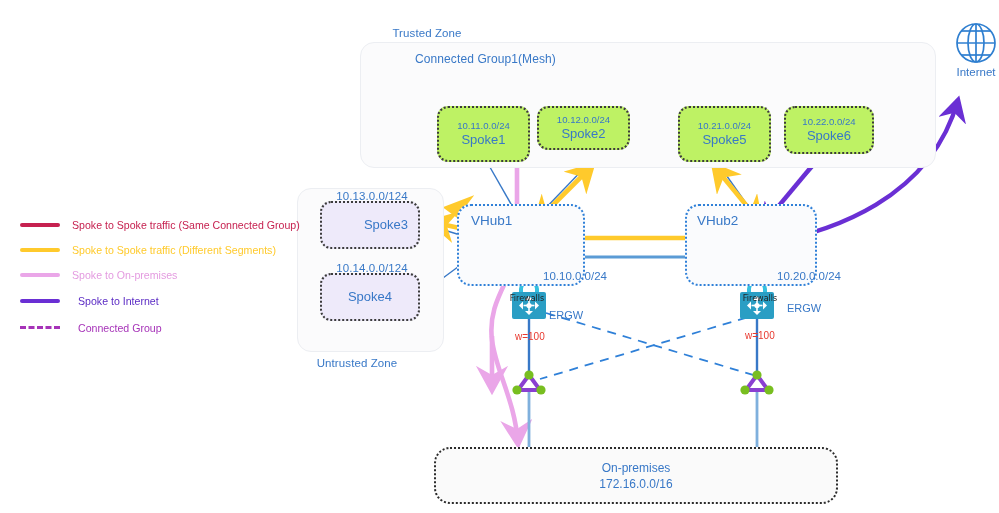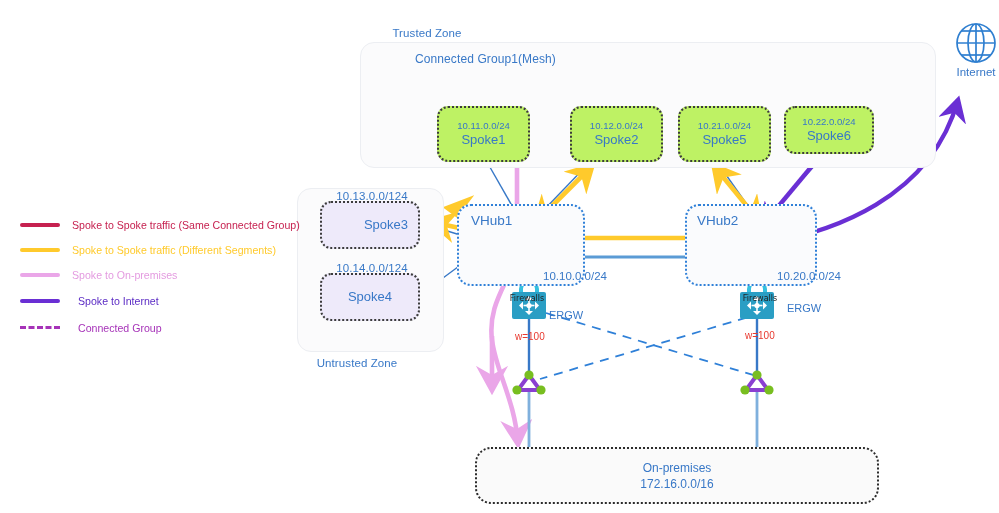--- a/index.html
+++ b/index.html
@@ -203,21 +203,21 @@
 
 <div class="zone" style="left:297px;top:188px;width:145px;height:162px;"></div>
 <div class="lbl c" style="left:357px;top:357px;">Untrusted Zone</div>
 
 <div class="lbl" style="left:415px;top:52px;font-size:12px;">Connected Group1(Mesh)</div>
 
 <div class="spoke blue" style="left:437px;top:106px;width:93px;height:56px;">
   <div class="cidr">10.11.0.0/24</div>
   <div class="nm">Spoke1</div>
 </div>
-<div class="spoke blue" style="left:570px;top:106px;width:93px;height:56px;">
+<div class="spoke blue" style="left:537px;top:106px;width:93px;height:44px;">
   <div class="cidr">10.12.0.0/24</div>
   <div class="nm">Spoke2</div>
 </div>
 <div class="spoke blue" style="left:678px;top:106px;width:93px;height:56px;">
   <div class="cidr">10.21.0.0/24</div>
   <div class="nm">Spoke5</div>
 </div>
 <div class="spoke blue" style="left:784px;top:106px;width:90px;height:48px;">
   <div class="cidr">10.22.0.0/24</div>
   <div class="nm">Spoke6</div>
@@ -241,21 +241,21 @@
 
 <div class="vhub" style="left:685px;top:204px;width:132px;height:82px;"></div>
 <div class="vhub-name" style="left:697px;top:213px;">VHub2</div>
 <div class="vhub-cidr" style="left:777px;top:270px;">10.20.0.0/24</div>
 <div class="fwlabel" style="left:760px;top:249px;">Firewalls</div>
 <div class="ergwlabel" style="left:787px;top:302px;">ERGW</div>
 <div class="wlabel" style="left:745px;top:330px;">w=100</div>
 
 <div class="inetlabel" style="left:976px;top:66px;">Internet</div>
 
-<div class="onprem" style="left:475px;top:447px;width:404px;height:57px;">
+<div class="onprem" style="left:434px;top:447px;width:404px;height:57px;">
   <div class="t1">On-premises</div>
   <div class="t2">172.16.0.0/16</div>
 </div>
 
 <div id="legend">
   <div class="lrow">
     <div class="lsw" style="background:#C62150"></div>
     <div class="ltx" style="color:#C62150">Spoke to Spoke traffic (Same Connected Group)</div>
   </div>
   <div class="lrow">

